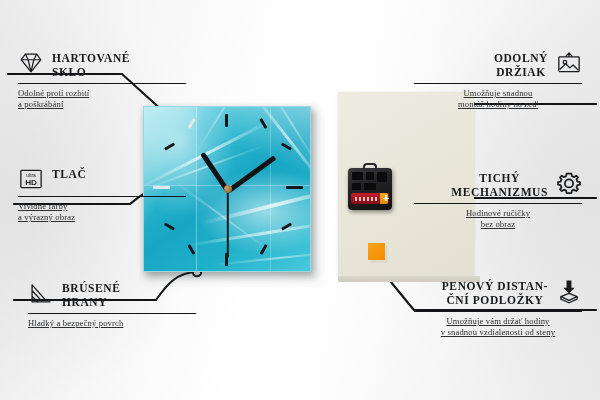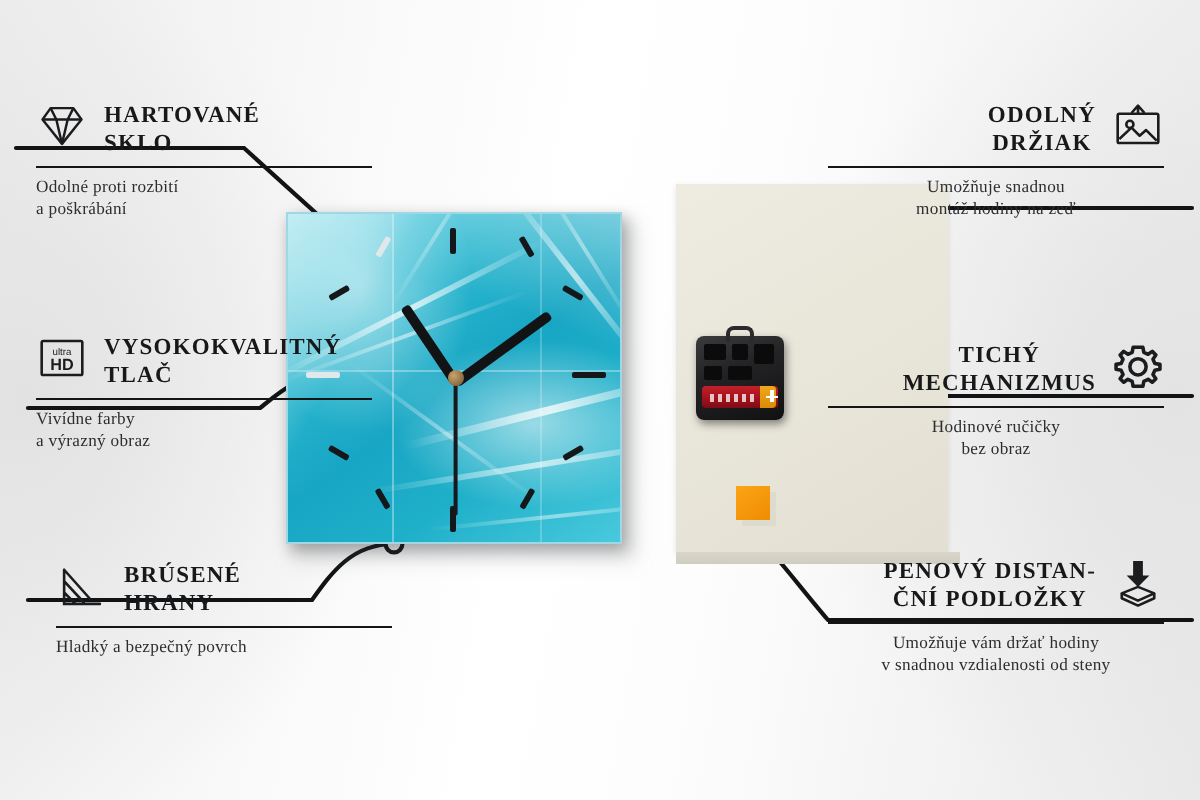--- a/index.html
+++ b/index.html
@@ -116,21 +116,21 @@
     font-family:"Liberation Serif", serif;
     font-size:11.5px; font-weight:bold; letter-spacing:.6px;
     line-height:14px; color:#17181a; text-transform:uppercase;
     padding-top:1px;
   }
   .ficon{ width:26px; height:26px; flex:0 0 26px; color:#1b1c1e; }
   .ficon svg{ display:block; width:26px; height:26px; }
   .rule{ height:1px; background:#141516; margin:4px 0 4px; }
   .fdesc{
     font-family:"Liberation Serif", serif;
-    font-size:8.6px; line-height:11px; color:#2c2d2f; letter-spacing:.15px;
+    font-size:8.6px; line-height:11px; color:#2c2d2f; letter-spacing:.15px;text-decoration:underline;
   }
 
   #f-glass   { left:18px;  top:50px;  }
   #f-print   { left:18px;  top:166px; }
   #f-edges   { left:28px;  top:280px; }
   #f-holder  { left:414px; top:50px;  }
   #f-silent  { left:414px; top:170px; }
   #f-foam    { left:414px; top:278px; }
 </style>
 </head>
@@ -234,21 +234,20 @@
   <div class="feature left" id="f-print">
     <div class="fhead">
       <span class="ficon">
         <svg viewBox="0 0 32 32" fill="none" stroke="currentColor" stroke-width="1.6">
           <rect x="3.5" y="5.5" width="25" height="21" rx="1"></rect>
           <text x="16" y="14" font-family="Liberation Sans, sans-serif" font-size="6" fill="currentColor" stroke="none" text-anchor="middle">ultra</text>
           <text x="16" y="23.5" font-family="Liberation Sans, sans-serif" font-size="10" font-weight="bold" fill="currentColor" stroke="none" text-anchor="middle">HD</text>
         </svg>
       </span>
       <div class="ftitle">
-        <div>VYSOKOKVALITNÝ</div>
         <div>TLAČ</div>
       </div>
     </div>
     <div class="rule"></div>
     <div class="fdesc">
       <div>Vivídne farby</div>
       <div>a výrazný obraz</div>
     </div>
   </div>
 

